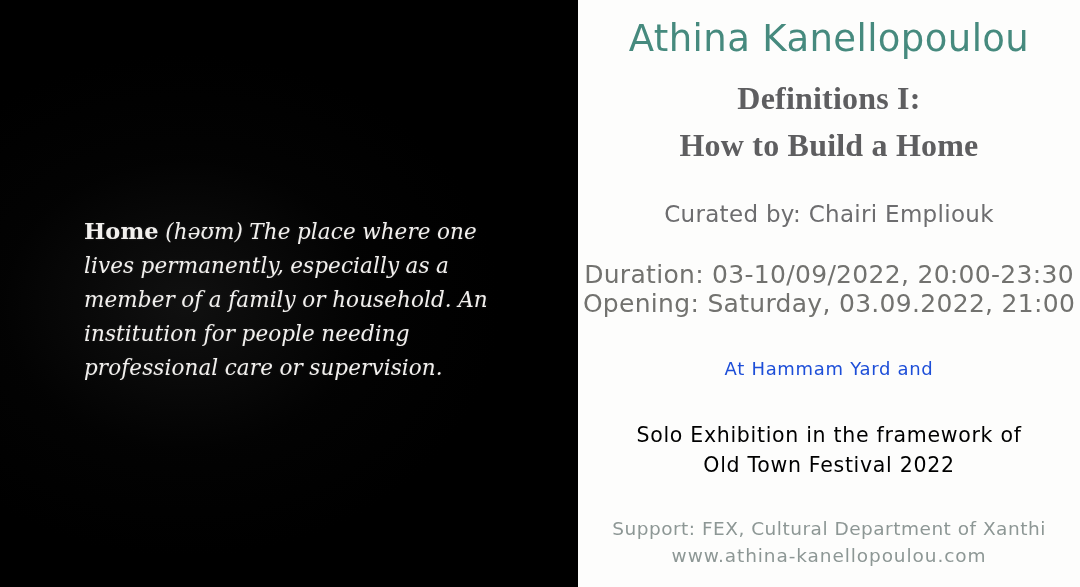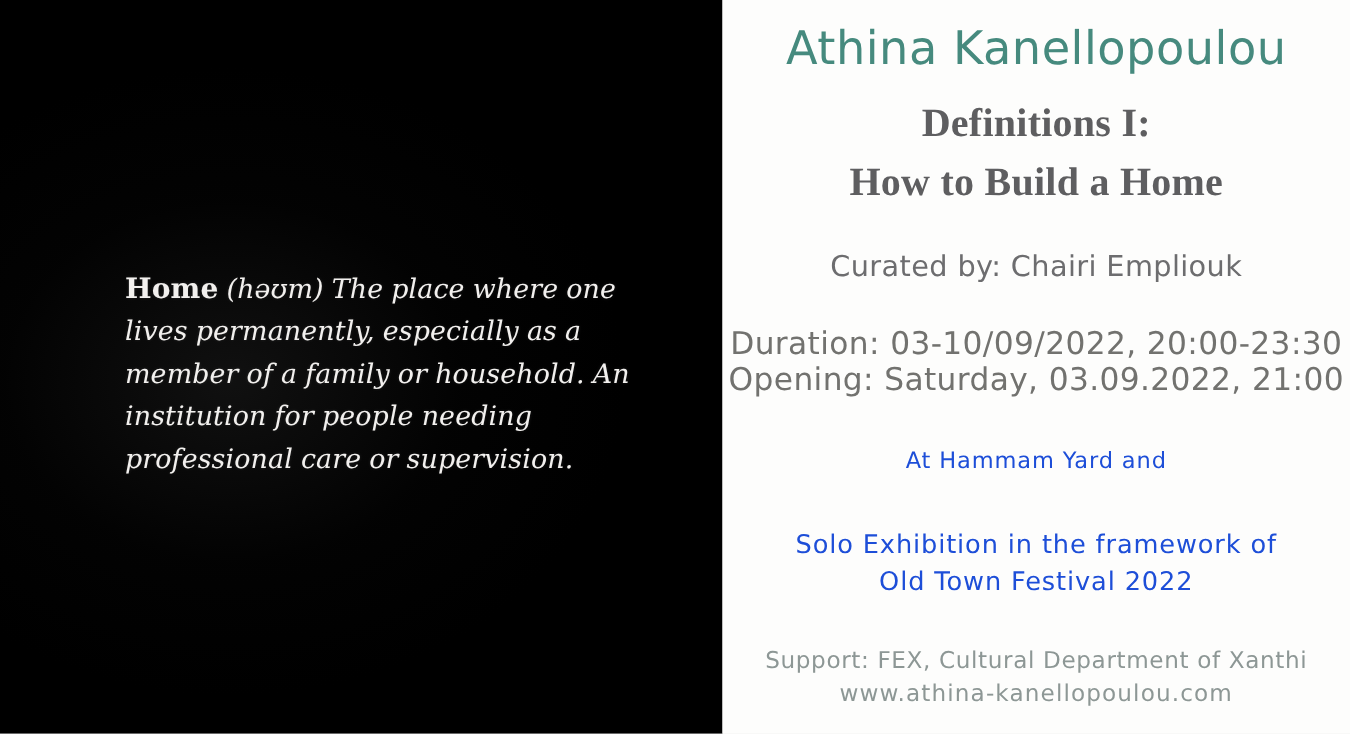--- a/index.html
+++ b/index.html
@@ -30,21 +30,21 @@
     position: absolute;
     inset: 0;
     background: radial-gradient(ellipse 70% 55% at 32% 52%,
                 rgba(30,30,30,0.55) 0%,
                 rgba(8,8,8,0.30) 45%,
                 rgba(0,0,0,0) 78%);
     pointer-events: none;
   }
   .definition-block {
     position: absolute;
-    left: 100px;
+    left: 84px;
     top: 214px;
     width: 440px;
   }
   .definition-text {
     margin: 0;
     font-family: "DejaVu Serif", "Liberation Serif", serif;
     font-style: italic;
     font-size: 21.5px;
     line-height: 34px;
     color: #f2f0ee;
@@ -142,21 +142,21 @@
 
   .framework-block {
     padding-top: 36px;
     text-align: center;
   }
   .framework-line {
     margin: 0;
     font-family: "DejaVu Sans", sans-serif;
     font-size: 20.5px;
     line-height: 30px;
-    color: #1d4ed8;
+    color: #000000;
     letter-spacing: 0.7px;
     white-space: nowrap;
   }
 
   .support-block {
     padding-top: 35px;
     text-align: center;
   }
   .support-line {
     margin: 0;

